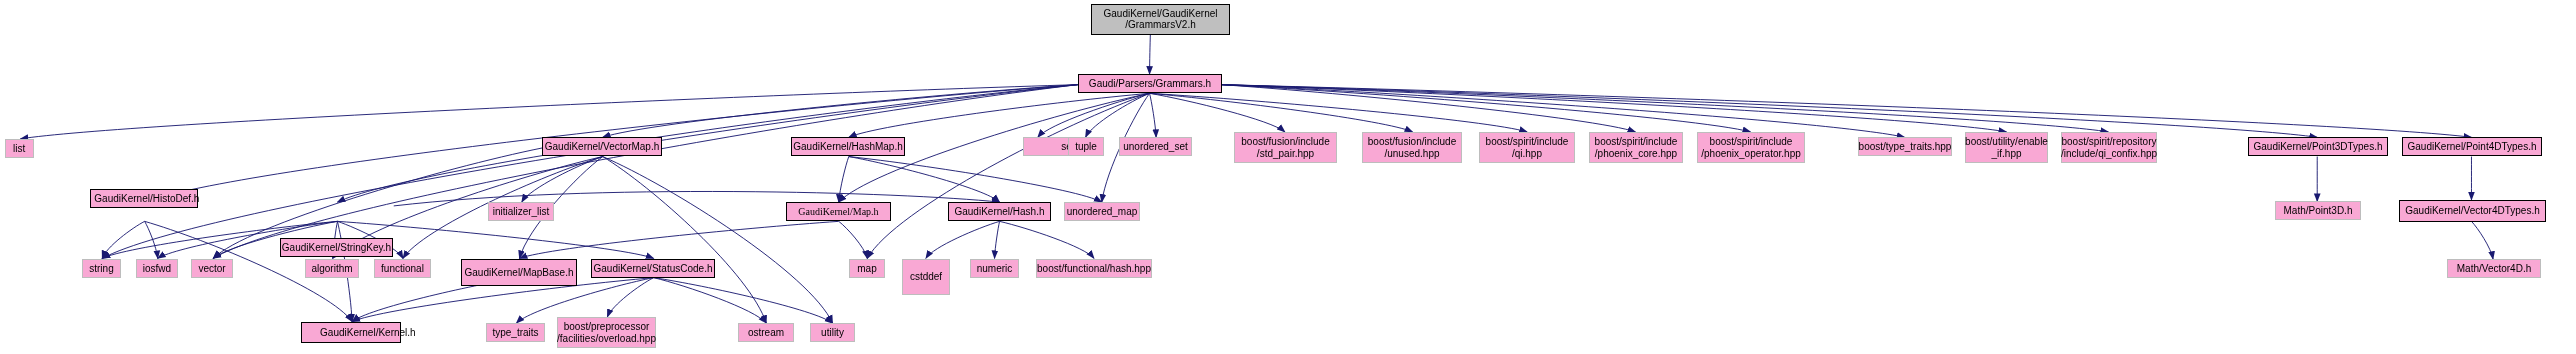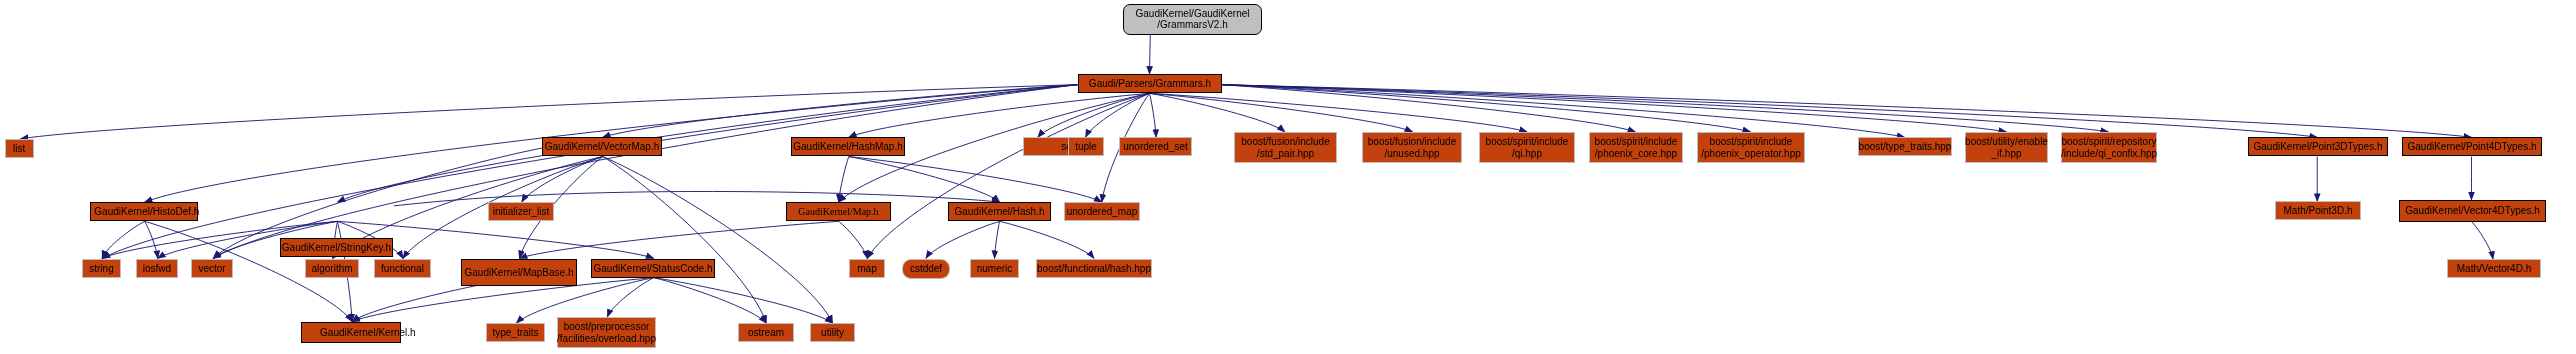--- a/index.html
+++ b/index.html
@@ -1,20 +1,20 @@
 <!DOCTYPE html>
 <html style="font-size:12.4px"><head>
 <meta charset="utf-8">
 <style>
   html,body{margin:0;padding:0;background:#ffffff;}
   #stage{position:relative;width:2576px;height:354px;background:#ffffff;overflow:hidden;
          font-family:"Liberation Sans", sans-serif;}
   #edges{position:absolute;left:0;top:0;width:2576px;height:354px;z-index:1;}
   .node{position:absolute;z-index:2;box-sizing:border-box;display:flex;align-items:center;
-        justify-content:center;text-align:center;background:#c2410c;color:#000000;
+        justify-content:center;text-align:center;background:#f9a8d4;color:#000000;
         font-size:10px;line-height:1.15;white-space:pre-line;padding:0.8px 2.3px;}
   .node.current{background:#bfbfbf;border:1.5px solid #000000;}
   .node.internal{border:0.8px solid #000000;cursor:pointer;}
   .node.external{border:0.8px solid #bdbdbd;}
 </style>
 </head>
 <body>
 
 <div id="stage">
   <svg id="edges" viewBox="0 0 3337 459" xmlns="http://www.w3.org/2000/svg">
@@ -76,21 +76,21 @@
       <path d="M846,360 C728.7,370.26 494.1,399.9 455,417" fill="none" stroke="#191970" stroke-width="1.2" marker-end="url(#arrow)"></path>
       <path d="M846,360 C889.8,370.62 977.4,401.3 992,419" fill="none" stroke="#191970" stroke-width="1.2" marker-end="url(#arrow)"></path>
       <path d="M846,360 C915.6,370.62 1054.8,401.3 1078,419" fill="none" stroke="#191970" stroke-width="1.2" marker-end="url(#arrow)"></path>
       <path d="M846,360 C792.6,370.62 685.8,401.3 668,419" fill="none" stroke="#191970" stroke-width="1.2" marker-end="url(#arrow)"></path>
       <path d="M846,360 C828,369.18 792,395.7 786,411" fill="none" stroke="#191970" stroke-width="1.2" marker-end="url(#arrow)"></path>
       <path d="M672,360 C606.9,370.26 476.7,399.9 455,417" fill="none" stroke="#191970" stroke-width="1.2" marker-end="url(#arrow)"></path>
       <path d="M3003,203 C3003,213.44 3003,243.6 3003,261" fill="none" stroke="#191970" stroke-width="1.2" marker-end="url(#arrow)"></path>
       <path d="M3203,203 C3203,213.08 3203,242.2 3203,259" fill="none" stroke="#191970" stroke-width="1.2" marker-end="url(#arrow)"></path>
       <path d="M3203,287 C3211.4,295.82 3228.2,321 3231,336" fill="none" stroke="#191970" stroke-width="1.2" marker-end="url(#arrow)"></path>
     </svg>
-<div class="node current" style="left: 1123px; top: 3.9px; width: 139px; height: 31px; border-radius: 7px;">GaudiKernel/GaudiKernel
+<div class="node current" style="left: 1091px; top: 3.9px; width: 139px; height: 31px;">GaudiKernel/GaudiKernel
 /GrammarsV2.h</div>
     <div class="node internal" style="left: 1078px; top: 74px; width: 144px; height: 19.3px;">Gaudi/Parsers/Grammars.h</div>
     <div class="node external" style="left: 4.6px; top: 139px; width: 29px; height: 19.3px;">list</div>
     <div class="node internal" style="left: 542px; top: 137px; width: 120px; height: 19.3px;">GaudiKernel/VectorMap.h</div>
     <div class="node internal" style="left: 791px; top: 137px; width: 114px; height: 19.3px;">GaudiKernel/HashMap.h</div>
     <div class="node external" style="left: 1023px; top: 137px; width: 29px; height: 19.3px; padding-left: 44px;">set</div>
     <div class="node external" style="left: 1068px; top: 137px; width: 36px; height: 19.3px;">tuple</div>
     <div class="node external" style="left: 1119px; top: 137px; width: 73px; height: 19.3px;">unordered_set</div>
     <div class="node external" style="left: 1234px; top: 132px; width: 103px; height: 31px;">boost/fusion/include
 /std_pair.hpp</div>
@@ -102,37 +102,37 @@
 /phoenix_core.hpp</div>
     <div class="node external" style="left: 1697px; top: 132px; width: 108px; height: 31px;">boost/spirit/include
 /phoenix_operator.hpp</div>
     <div class="node external" style="left: 1858px; top: 137px; width: 94px; height: 19.3px;">boost/type_traits.hpp</div>
     <div class="node external" style="left: 1965px; top: 132px; width: 83px; height: 31px;">boost/utility/enable
 _if.hpp</div>
     <div class="node external" style="left: 2061px; top: 132px; width: 96px; height: 31px;">boost/spirit/repository
 /include/qi_confix.hpp</div>
     <div class="node internal" style="left: 2248px; top: 137px; width: 140px; height: 19.3px;">GaudiKernel/Point3DTypes.h</div>
     <div class="node internal" style="left: 2402px; top: 137px; width: 140px; height: 19.3px;">GaudiKernel/Point4DTypes.h</div>
-    <div class="node internal" style="left: 90px; top: 202px; width: 108px; height: 19.3px; padding-left: 8px;">GaudiKernel/HistoDef.h</div>
+    <div class="node internal" style="left: 90px; top: 189px; width: 108px; height: 19.3px; padding-left: 8px;">GaudiKernel/HistoDef.h</div>
     <div class="node internal" style="left: 280px; top: 202px; width: 113px; height: 19.3px; margin-top: 36px;">GaudiKernel/StringKey.h</div>
     <div class="node external" style="left: 488px; top: 202px; width: 66px; height: 19.3px;">initializer_list</div>
     <div class="node internal" style="left: 786px; top: 202px; width: 105px; height: 19.3px; font-family: Liberation Serif, serif;">GaudiKernel/Map.h</div>
     <div class="node internal" style="left: 948px; top: 202px; width: 103px; height: 19.3px;">GaudiKernel/Hash.h</div>
     <div class="node external" style="left: 1064px; top: 202px; width: 76px; height: 19.3px;">unordered_map</div>
     <div class="node external" style="left: 2275px; top: 201px; width: 86px; height: 19.3px;">Math/Point3D.h</div>
     <div class="node internal" style="left: 2399px; top: 200px; width: 147px; height: 21.6px;">GaudiKernel/Vector4DTypes.h</div>
     <div class="node external" style="left: 82px; top: 259px; width: 39px; height: 19.3px;">string</div>
     <div class="node external" style="left: 136px; top: 259px; width: 42px; height: 19.3px;">iosfwd</div>
     <div class="node external" style="left: 191px; top: 259px; width: 42px; height: 19.3px;">vector</div>
     <div class="node external" style="left: 305px; top: 259px; width: 54px; height: 19.3px;">algorithm</div>
     <div class="node external" style="left: 374px; top: 259px; width: 57px; height: 19.3px;">functional</div>
     <div class="node internal" style="left: 461px; top: 259px; width: 116px; height: 27px;">GaudiKernel/MapBase.h</div>
     <div class="node internal" style="left: 591px; top: 259px; width: 124px; height: 19.3px;">GaudiKernel/StatusCode.h</div>
     <div class="node external" style="left: 849px; top: 259px; width: 36px; height: 19.3px; text-align: center;">map</div>
-    <div class="node external" style="left: 902px; top: 259px; width: 48px; height: 20px; border-radius: 9px;">cstddef</div>
+    <div class="node external" style="left: 902px; top: 259px; width: 48px; height: 36px;">cstddef</div>
     <div class="node external" style="left: 970px; top: 259px; width: 49px; height: 19.3px;">numeric</div>
     <div class="node external" style="left: 1036px; top: 259px; width: 116px; height: 19.3px;">boost/functional/hash.hpp</div>
     <div class="node external" style="left: 2447px; top: 259px; width: 94px; height: 19.3px;">Math/Vector4D.h</div>
     <div class="node internal" style="left: 301px; top: 322px; width: 100px; height: 21px; padding-left: 36px;">GaudiKernel/Kernel.h</div>
     <div class="node external" style="left: 486px; top: 323px; width: 59px; height: 19.3px;">type_traits</div>
     <div class="node external" style="left: 557px; top: 317px; width: 99px; height: 31px;">boost/preprocessor
 /facilities/overload.hpp</div>
     <div class="node external" style="left: 738px; top: 323px; width: 56px; height: 19.3px;">ostream</div>
     <div class="node external" style="left: 810px; top: 323px; width: 45px; height: 19.3px;">utility</div>
   </div>

